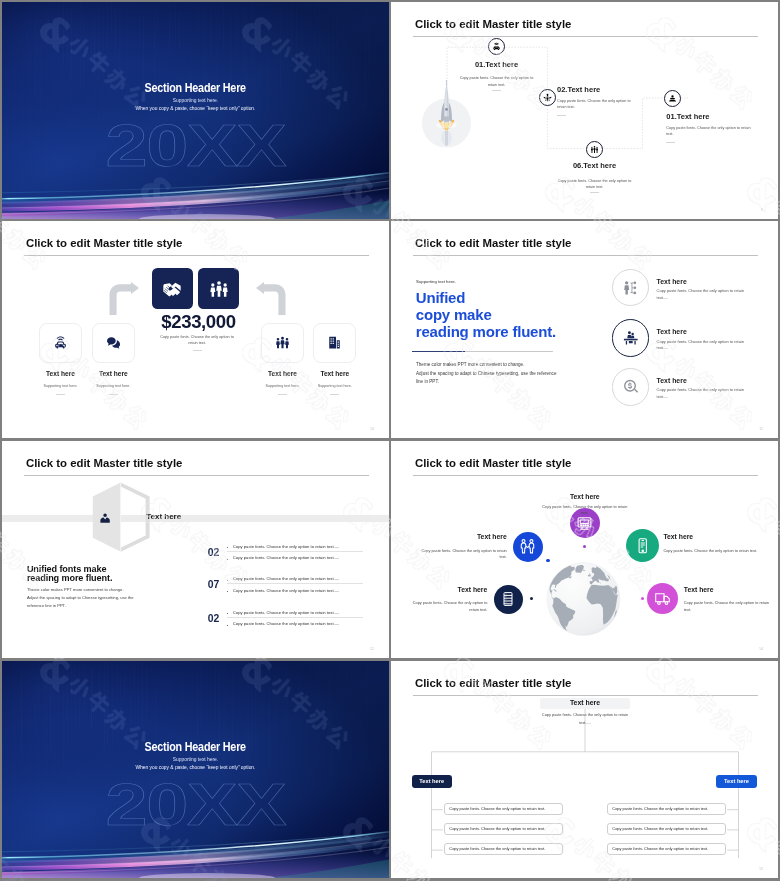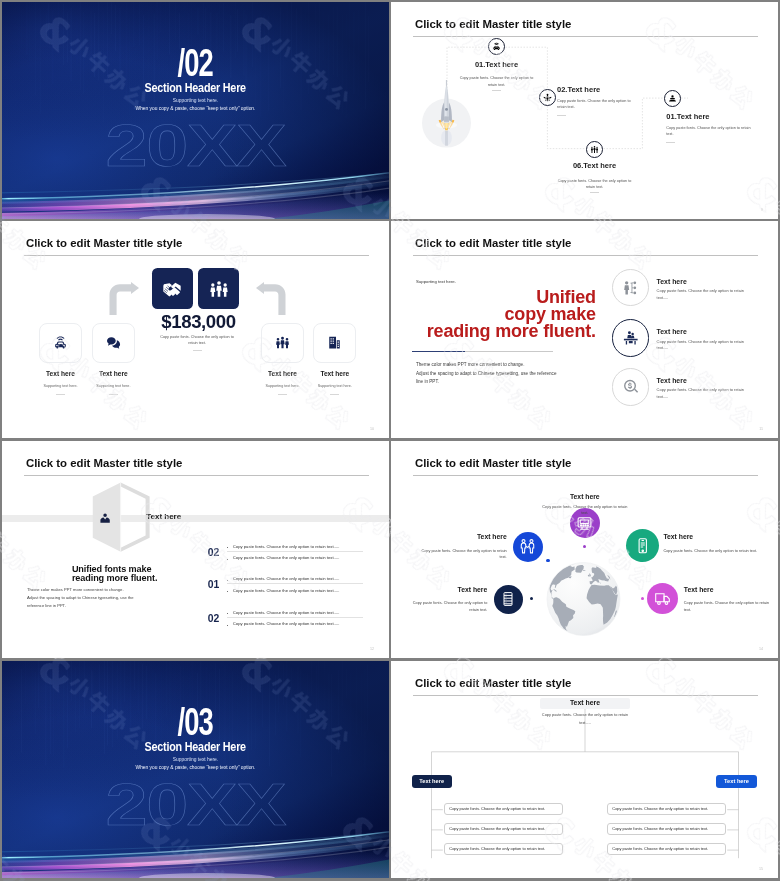--- a/index.html
+++ b/index.html
@@ -63,37 +63,37 @@
 .kp .card{position:absolute;width:42.8px;height:40.3px;border-radius:8px;background:#fff;
   border:0.8px solid #eceef1;display:flex;align-items:center;justify-content:center;}
 .kp .card{color:#152455;}
 .kp .card svg{width:15px;height:15px;display:block;}
 .kp .ch{position:absolute;font-size:6.6px;font-weight:bold;color:#1b1b1b;text-align:center;line-height:1;}
 .kp .cb{position:absolute;font-size:3.7px;color:#666;text-align:center;line-height:1;}
 .kp .cd{position:absolute;width:9px;height:0.8px;background:#d7d7d7;}
 .kp .arw{position:absolute;}
 
 .uf .eyebrow{position:absolute;font-size:4.3px;color:#333;line-height:1;}
-.uf .head{position:absolute;font-size:18px;font-weight:bold;color:#b91c1c;line-height:17.3px;letter-spacing:-0.2px;text-align:right;}
+.uf .head{position:absolute;font-size:15px;font-weight:bold;color:#1d4ed8;line-height:17.3px;letter-spacing:-0.2px;}
 .uf .rule{position:absolute;height:1.3px;background:#c9c9c9;}
 .uf .rule i{position:absolute;left:0;top:0;height:100%;width:52.9px;background:#2d3f75;display:block;}
 .uf .para{position:absolute;font-size:4.6px;color:#3a3a3a;line-height:8.5px;}
 .uf .rowc{position:absolute;width:37.5px;height:37.5px;border-radius:50%;border:0.8px solid #d8d8d8;background:#fff;
   display:flex;align-items:center;justify-content:center;color:#8d9299;}
 .uf .rowc.on{border:1.4px solid #16213f;color:#1c2b57;}
 .uf .rowc svg{width:17.5px;height:17.5px;display:block;}
 .uf .rh{position:absolute;font-size:6.9px;font-weight:bold;color:#1b1b1b;line-height:1;}
 .uf .rb{position:absolute;font-size:3.95px;color:#555;line-height:6.6px;}
 
 .hx .band{position:absolute;left:0;top:73.9px;width:387px;height:7px;background:#ececec;}
 .hx .hex{position:absolute;left:90.2px;top:41.3px;width:58.4px;height:70.3px;}
 .hx .hexico{position:absolute;left:97.2px;top:69.7px;width:12.2px;height:14.4px;color:#162043;}
 .hx .hexico svg{width:12.2px;height:14.4px;display:block;}
 .hx .hxl{position:absolute;left:144.2px;top:72.4px;font-size:8.0px;font-weight:bold;color:#1b1b1b;line-height:1;}
-.hx .h2{position:absolute;font-size:9.1px;font-weight:bold;color:#111;line-height:9.2px;letter-spacing:-0.1px;margin-left:45px;}
+.hx .h2{position:absolute;font-size:9.1px;font-weight:bold;color:#111;line-height:9.2px;letter-spacing:-0.1px;}
 .hx .p2{position:absolute;font-size:4.1px;color:#3f3f3f;line-height:8.2px;}
 .hx .num{position:absolute;font-size:10.4px;font-weight:bold;color:#16234c;line-height:1;letter-spacing:-0.2px;}
 .hx .bl{position:absolute;font-size:4.2px;color:#333;line-height:1;white-space:nowrap;}
 .hx .bdot{position:absolute;width:1.1px;height:1.1px;background:#444;border-radius:50%;}
 .hx .hr{position:absolute;height:0.6px;background:#e2e2e2;}
 
 .gl .globe{position:absolute;left:154.6px;top:119.8px;width:75px;height:76px;}
 .gl .nd{position:absolute;border-radius:50%;display:flex;align-items:center;justify-content:center;color:#fff;}
 .gl .nd svg{display:block;}
 .gl .dot{position:absolute;border-radius:50%;}
@@ -280,21 +280,20 @@
       <path d="M-10,197 C55,196 145,193 225,187 C295,182 358,175 400,169" fill="none" stroke="url(#sg0cy)" stroke-width="1.5"></path>
       <path d="M-10,200 C58,199 148,196 228,190 C298,185 360,178 400,172" fill="none" stroke="url(#sg0cy2)" stroke-width="4" opacity="0.40"></path>
       <path d="M-10,191 C50,190 135,188 215,184 C285,180 355,174 400,170" fill="none" stroke="url(#sg0cy2)" stroke-width="0.9" opacity="0.45"></path>
       <path d="M-10,212 C80,211 185,207 265,200 C325,195 370,189 400,184" fill="none" stroke="#ffffff" stroke-opacity="0.18" stroke-width="1.1"></path>
       <path d="M-10,206 C70,205 170,201 250,194 C315,189 365,182 400,177" fill="none" stroke="#ffffff" stroke-opacity="0.28" stroke-width="0.7"></path>
       <path d="M265,217 C310,212 355,205 400,196 L400,217 Z" fill="#23a58c" opacity="0.28"></path>
       <ellipse cx="205" cy="217" rx="68" ry="5" fill="#ffffff" opacity="0.40"></ellipse>
     </g>
   </svg>
   <div class="ghost"><span class="sq">20XX</span></div>
-  <div class="num"><span class="sq">/02</span></div>
   <div class="hd"><span class="sq">Section Header Here</span></div>
   <div class="sb1">Supporting text here.</div>
   <div class="sb2">When you copy &amp; paste, choose “keep text only” option.</div>
 </div>
 <div class="slide ct pr s1">
   <div class="title">Click to edit Master title style</div>
   <div class="trule"></div>
   <div class="pgn">9</div>
 
   <svg class="path" viewBox="0 0 387 217">
@@ -410,21 +409,21 @@
       </div>
   <div class="navy" style="left:196.0px;top:47.4px">
         <span class="" style="">
           <svg viewBox="0 0 24 24" fill="currentColor">
             <path d="M12 2.6 A2.2 2.2 0 1 0 12 7.0 A2.2 2.2 0 1 0 12 2.6 Z M9.6 8.1 L14.4 8.1 L15.3 14.1 L13.6 14.1 L13.6 21.4 L10.4 21.4 L10.4 14.1 L8.7 14.1 Z"></path>
             <path d="M4.6 5.2 A2.0 2.0 0 1 0 4.6 9.2 A2.0 2.0 0 1 0 4.6 5.2 Z M2.4 10.2 L6.8 10.2 L7.6 15.5 L6.1 15.5 L6.1 21.4 L3.1 21.4 L3.1 15.5 L1.6 15.5 Z"></path>
             <path d="M19.4 5.2 A2.0 2.0 0 1 0 19.4 9.2 A2.0 2.0 0 1 0 19.4 5.2 Z M17.2 10.2 L21.6 10.2 L22.4 15.5 L20.9 15.5 L20.9 21.4 L17.9 21.4 L17.9 15.5 L16.4 15.5 Z"></path>
           </svg>
         </span>
       </div>
-  <div class="val" style="top:92.0px">$183,000</div>
+  <div class="val" style="top:92.0px">$233,000</div>
   <div class="cap" style="left:154px;top:112.6px;width:82px;">Copy paste fonts. Choose the only option to retain text.</div>
   <div class="cd" style="left:190.5px;top:129.0px"></div>
   <div class="card" style="left:37.1px;top:101.7px">
         <span class="" style="">
           <svg viewBox="0 0 24 24" fill="currentColor">
             <path d="M12 2.2 C9.4 2.2 7.1 3.3 5.6 5.0 L7.0 6.3 C8.2 5.0 10 4.1 12 4.1 C14 4.1 15.8 5.0 17 6.3 L18.4 5.0 C16.9 3.3 14.6 2.2 12 2.2 Z"></path>
             <path d="M12 5.6 C10.4 5.6 9 6.3 8.1 7.4 L9.5 8.7 C10.1 8.0 11 7.5 12 7.5 C13 7.5 13.9 8.0 14.5 8.7 L15.9 7.4 C15 6.3 13.6 5.6 12 5.6 Z"></path>
             <path d="M8.6 10.4 L15.4 10.4 C16.1 10.4 16.6 10.7 16.9 11.3 L18.3 14.2 L19.2 14.2 C19.9 14.2 20.5 14.8 20.5 15.5 L20.5 18.6 C20.5 19.1 20.1 19.5 19.6 19.5 L18.6 19.5 L18.6 20.5 C18.6 21.1 18.1 21.6 17.5 21.6 L16.6 21.6 C16 21.6 15.5 21.1 15.5 20.5 L15.5 19.5 L8.5 19.5 L8.5 20.5 C8.5 21.1 8 21.6 7.4 21.6 L6.5 21.6 C5.9 21.6 5.4 21.1 5.4 20.5 L5.4 19.5 L4.4 19.5 C3.9 19.5 3.5 19.1 3.5 18.6 L3.5 15.5 C3.5 14.8 4.1 14.2 4.8 14.2 L5.7 14.2 L7.1 11.3 C7.4 10.7 7.9 10.4 8.6 10.4 Z M8.9 12.0 L7.8 14.2 L16.2 14.2 L15.1 12.0 Z M6.3 15.6 A1.15 1.15 0 1 0 6.3 17.9 A1.15 1.15 0 1 0 6.3 15.6 Z M17.7 15.6 A1.15 1.15 0 1 0 17.7 17.9 A1.15 1.15 0 1 0 17.7 15.6 Z"></path>
           </svg>
         </span>
@@ -530,21 +529,21 @@
           </svg></span></div>
   <div class="hxl">Text here</div>
   <div class="h2" style="left:24.9px;top:123.5px;width:200px"><span>Unified fonts make</span><br><span>reading more fluent.</span></div>
   <div class="p2" style="left:24.9px;top:145px;width:190px"><span>Theme color makes PPT more convenient to change.</span><br><span>Adjust the spacing to adapt to Chinese typesetting, use the</span><br><span>reference line in PPT.</span></div>
   <div class="num" style="left:205.8px;top:106.5px">02</div>
   <div class="hr" style="left:225.3px;top:109.5px;width:136px"></div>
   <div class="bdot" style="left:225.3px;top:105.8px"></div>
   <div class="bl" style="left:230.8px;top:103.5px">Copy paste fonts. Choose the only option to retain text.....</div>
   <div class="bdot" style="left:225.3px;top:117.5px"></div>
   <div class="bl" style="left:230.8px;top:115.2px">Copy paste fonts. Choose the only option to retain text.....</div>
-  <div class="num" style="left:205.8px;top:139.3px">01</div>
+  <div class="num" style="left:205.8px;top:139.3px">07</div>
   <div class="hr" style="left:225.3px;top:142.3px;width:136px"></div>
   <div class="bdot" style="left:225.3px;top:138.6px"></div>
   <div class="bl" style="left:230.8px;top:136.3px">Copy paste fonts. Choose the only option to retain text.....</div>
   <div class="bdot" style="left:225.3px;top:150.3px"></div>
   <div class="bl" style="left:230.8px;top:148.0px">Copy paste fonts. Choose the only option to retain text.....</div>
   <div class="num" style="left:205.8px;top:172.7px">02</div>
   <div class="hr" style="left:225.3px;top:175.7px;width:136px"></div>
   <div class="bdot" style="left:225.3px;top:172.0px"></div>
   <div class="bl" style="left:230.8px;top:169.7px">Copy paste fonts. Choose the only option to retain text.....</div>
   <div class="bdot" style="left:225.3px;top:183.7px"></div>
@@ -819,21 +818,20 @@
       <path d="M-10,197 C55,196 145,193 225,187 C295,182 358,175 400,169" fill="none" stroke="url(#sg6cy)" stroke-width="1.5"></path>
       <path d="M-10,200 C58,199 148,196 228,190 C298,185 360,178 400,172" fill="none" stroke="url(#sg6cy2)" stroke-width="4" opacity="0.40"></path>
       <path d="M-10,191 C50,190 135,188 215,184 C285,180 355,174 400,170" fill="none" stroke="url(#sg6cy2)" stroke-width="0.9" opacity="0.45"></path>
       <path d="M-10,212 C80,211 185,207 265,200 C325,195 370,189 400,184" fill="none" stroke="#ffffff" stroke-opacity="0.18" stroke-width="1.1"></path>
       <path d="M-10,206 C70,205 170,201 250,194 C315,189 365,182 400,177" fill="none" stroke="#ffffff" stroke-opacity="0.28" stroke-width="0.7"></path>
       <path d="M265,217 C310,212 355,205 400,196 L400,217 Z" fill="#23a58c" opacity="0.28"></path>
       <ellipse cx="205" cy="217" rx="68" ry="5" fill="#ffffff" opacity="0.40"></ellipse>
     </g>
   </svg>
   <div class="ghost"><span class="sq">20XX</span></div>
-  <div class="num"><span class="sq">/03</span></div>
   <div class="hd"><span class="sq">Section Header Here</span></div>
   <div class="sb1">Supporting text here.</div>
   <div class="sb2">When you copy &amp; paste, choose “keep text only” option.</div>
 </div>
 <div class="slide ct oc s7">
   <div class="title">Click to edit Master title style</div>
   <div class="trule"></div>
   <div class="pgn">15</div>
 
   <svg class="lines" viewBox="0 0 387 217">

